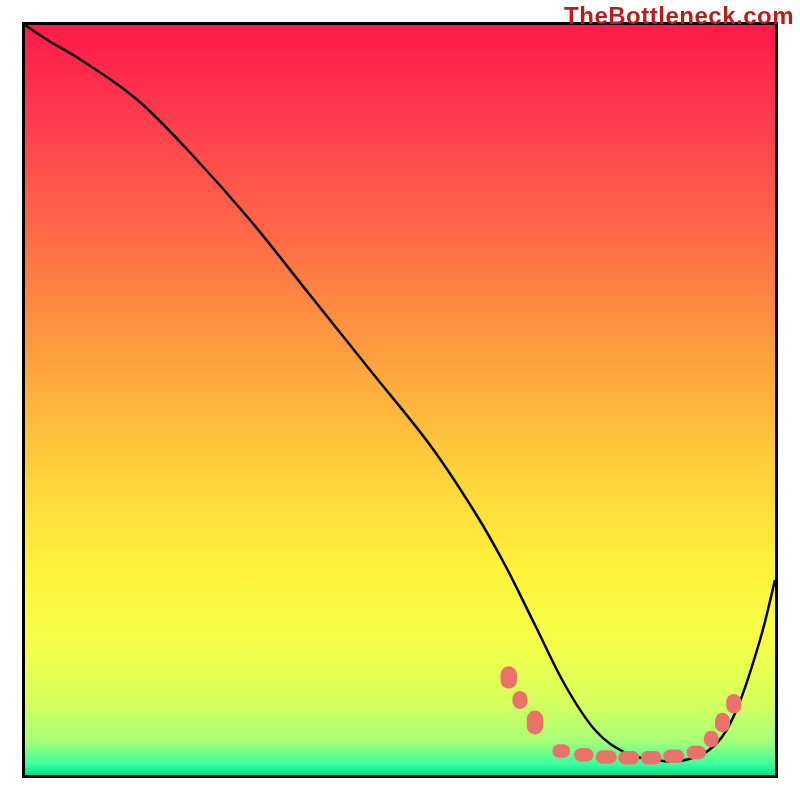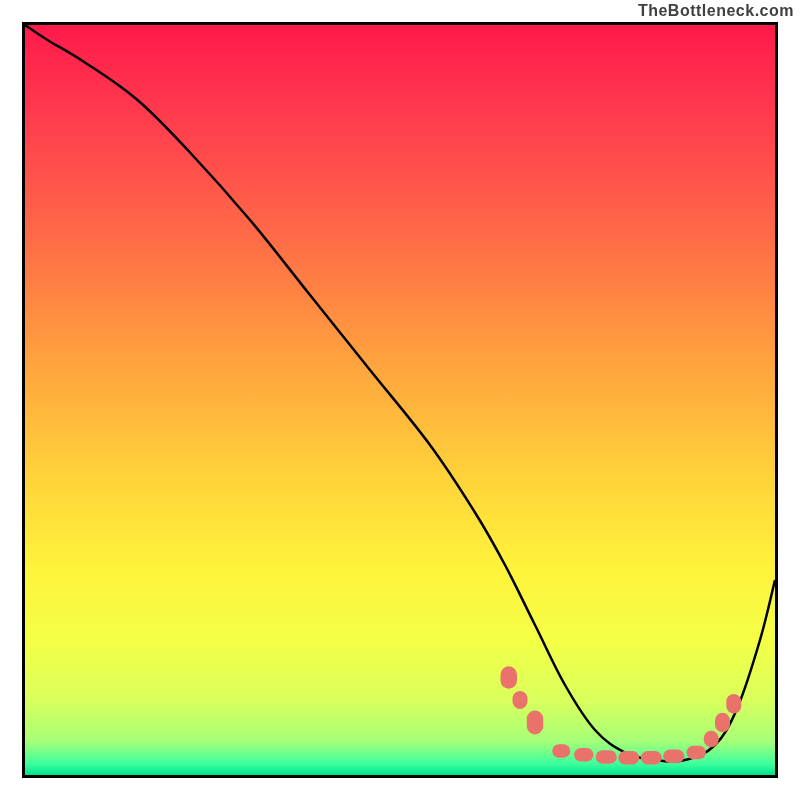--- a/index.html
+++ b/index.html
@@ -7,23 +7,23 @@
   .container {
     position: relative;
     width: 800px;
     height: 800px;
   }
   .watermark {
     position: absolute;
     top: 2px;
     right: 6px;
     font-family: Arial, Helvetica, sans-serif;
-    font-size: 16px;
+    font-size: 24px;
     font-weight: 600;
-    color: #404040;
+    color: #b91c1c;
     letter-spacing: 0.5px;
     z-index: 10;
   }
   .plot-frame {
     position: absolute;
     left: 22px;
     top: 22px;
     width: 756px;
     height: 756px;
     border: 3px solid #000;

